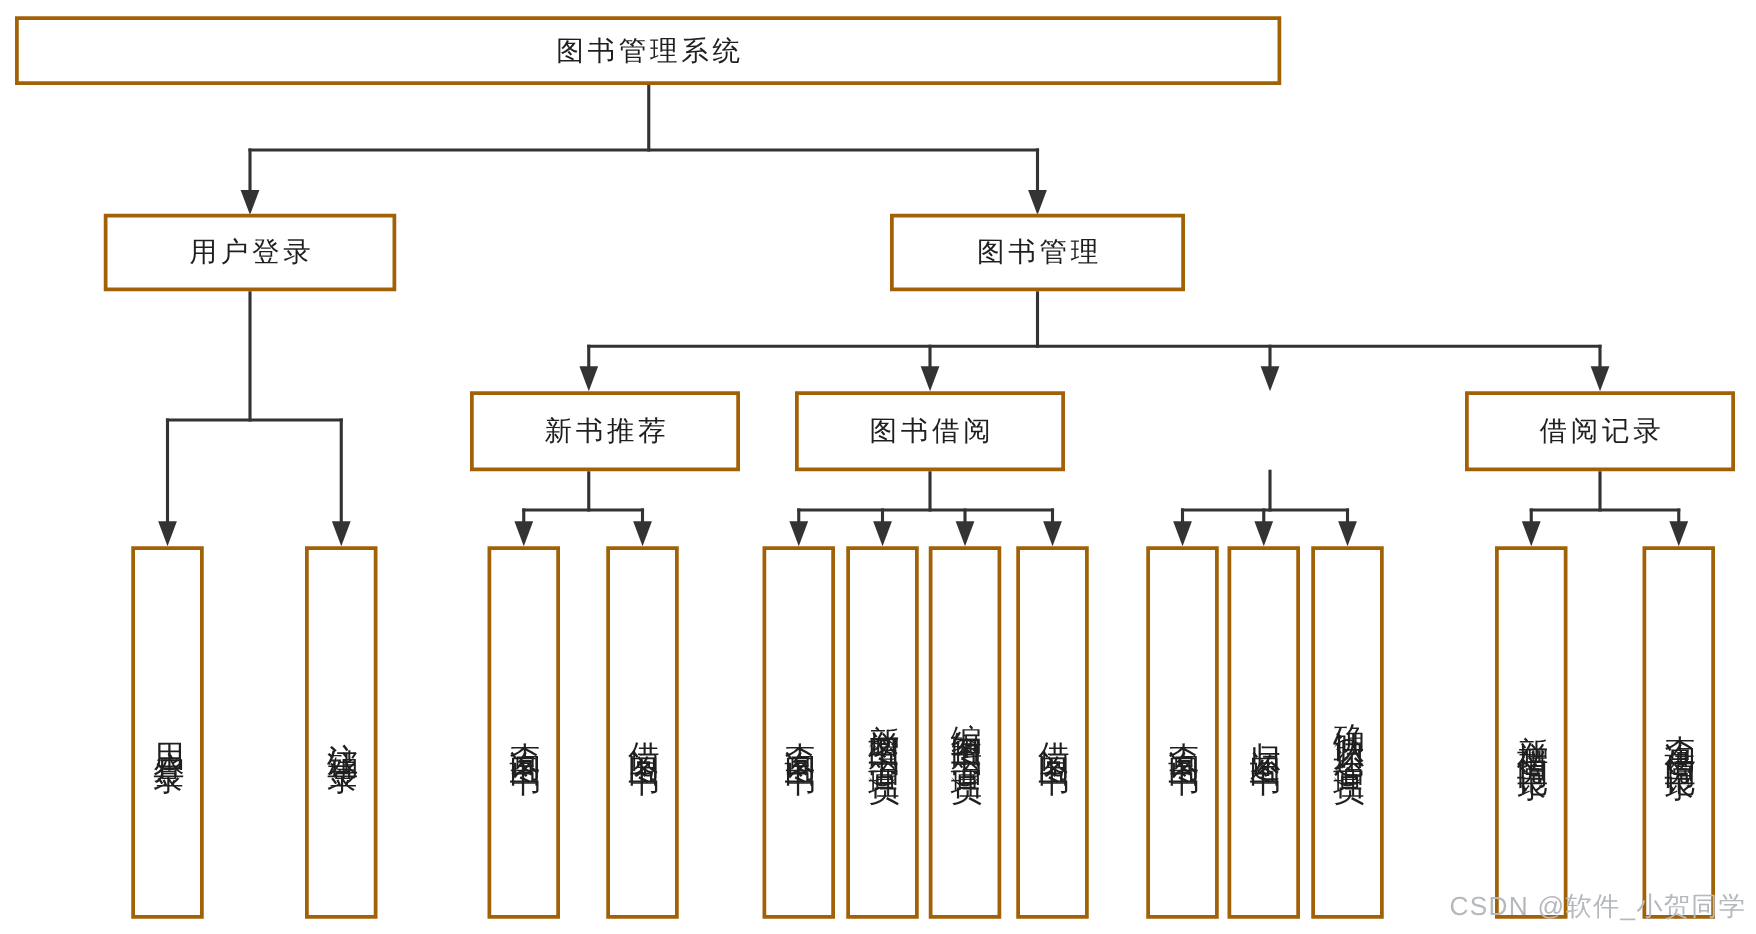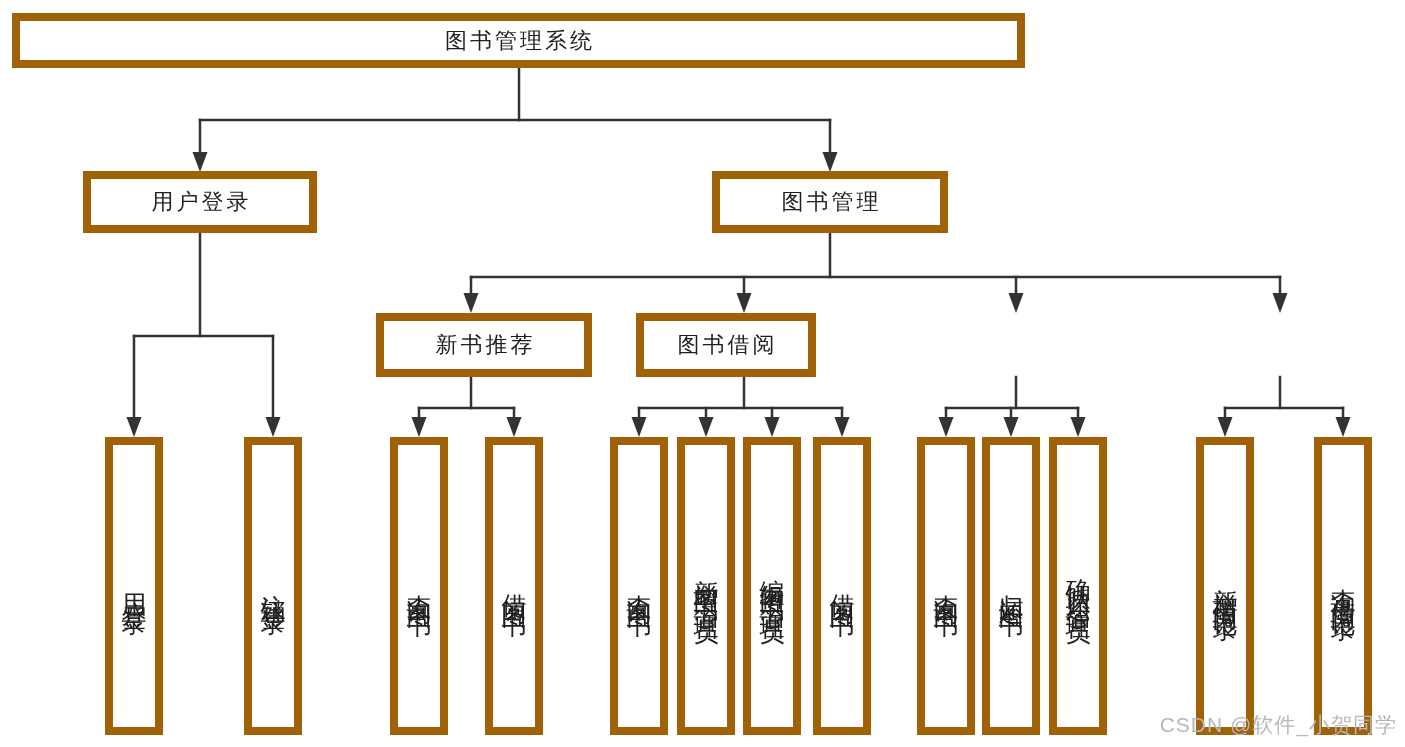--- a/index.html
+++ b/index.html
@@ -7,21 +7,21 @@
     position:relative;
     width:1405px;height:747px;
     background:#ffffff;
     font-family:"Liberation Sans","DejaVu Sans",sans-serif;
     overflow:hidden;
   }
   #connectors{position:absolute;left:0;top:0;width:1405px;height:747px;}
   .node{
     position:absolute;
     box-sizing:border-box;
-    border:8px solid #a16207;
+    border:3px solid #a16207;
     background:#ffffff;
     display:flex;align-items:center;justify-content:center;
     color:#1f1f1f;
   }
   .hnode{font-size:22px;letter-spacing:3px;text-indent:3px;white-space:nowrap;}
   .vnode{
     font-size:25px;
     writing-mode:vertical-rl;
     text-orientation:mixed;
     letter-spacing:6px;
@@ -115,22 +115,25 @@
   <div class="node hnode" style="left:83px;top:171px;width:234px;height:62px;">
     <span>用户登录</span>
   </div>
   <div class="node hnode" style="left:712px;top:171px;width:236px;height:62px;">
     <span>图书管理</span>
   </div>
 
   <div class="node hnode" style="left:363px;top:313px;width:216px;height:64px;margin-left:13px;">
     <span>新书推荐</span>
   </div>
-  <div class="node hnode" style="left:636px;top:313px;width:180px;height:64px;">
+  <div class="node hnode" style="left:636px;top:313px;width:216px;height:64px;">
     <span>图书借阅</span>
+  </div>
+  <div class="node hnode" style="left:1172px;top:313px;width:216px;height:64px;">
+    <span>借阅记录</span>
   </div>
 
   <div class="node vnode" style="left:105px;top:437px;width:58px;height:298px;">用户登录</div>
   <div class="node vnode" style="left:244px;top:437px;width:58px;height:298px;">注销登录</div>
 
   <div class="node vnode" style="left:390px;top:437px;width:58px;height:298px;">查询图书</div>
   <div class="node vnode" style="left:485px;top:437px;width:58px;height:298px;">借阅图书</div>
 
   <div class="node vnode" style="left:610px;top:437px;width:58px;height:298px;">查询图书</div>
   <div class="node vnode" style="left:677px;top:437px;width:58px;height:298px;">新增图书（管理员）</div>

